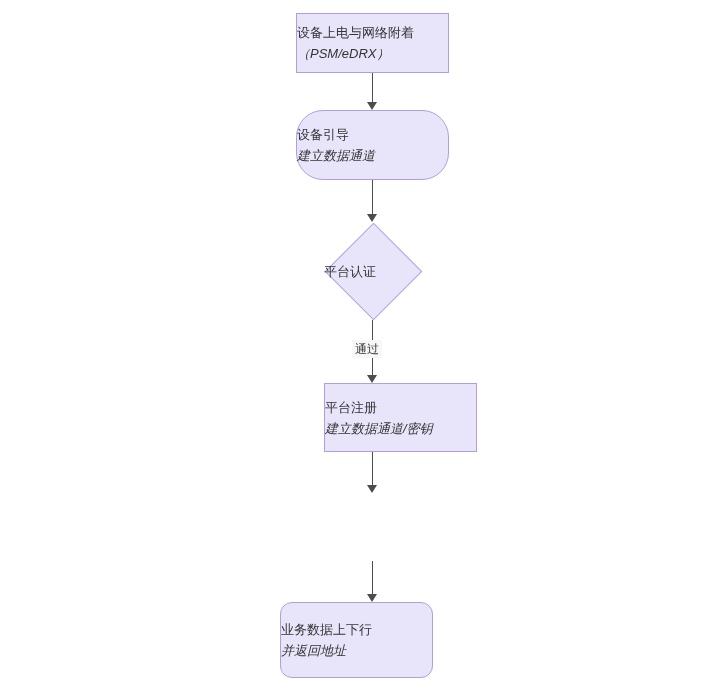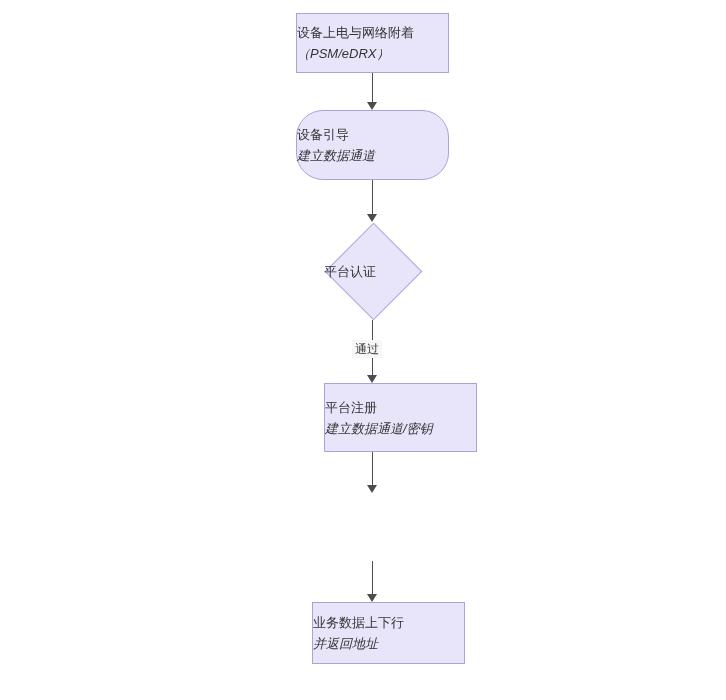--- a/index.html
+++ b/index.html
@@ -120,17 +120,17 @@
       <span class="line2">建立数据通道</span>
     </div>
     <div class="node node-decision" style="left: 324px; top: 222px; width: 98px; height: 98px;">
       <div class="diamond-shape"></div>
       <div class="diamond-label">平台认证</div>
     </div>
     <div class="node node-process" style="left: 296px; top: 383px; width: 153px; height: 69px; margin-left: 28px;">
       <span>平台注册</span>
       <span class="line2">建立数据通道/密钥</span>
     </div>
-    <div class="node node-process" style="left: 312px; top: 602px; width: 153px; height: 62px;">
+    <div class="node node-process" style="left: 280px; top: 602px; width: 153px; height: 76px; border-radius: 12px;">
       <span>业务数据上下行</span>
       <span class="line2">并返回地址</span>
     </div>
   </div>
 
 </body></html>

